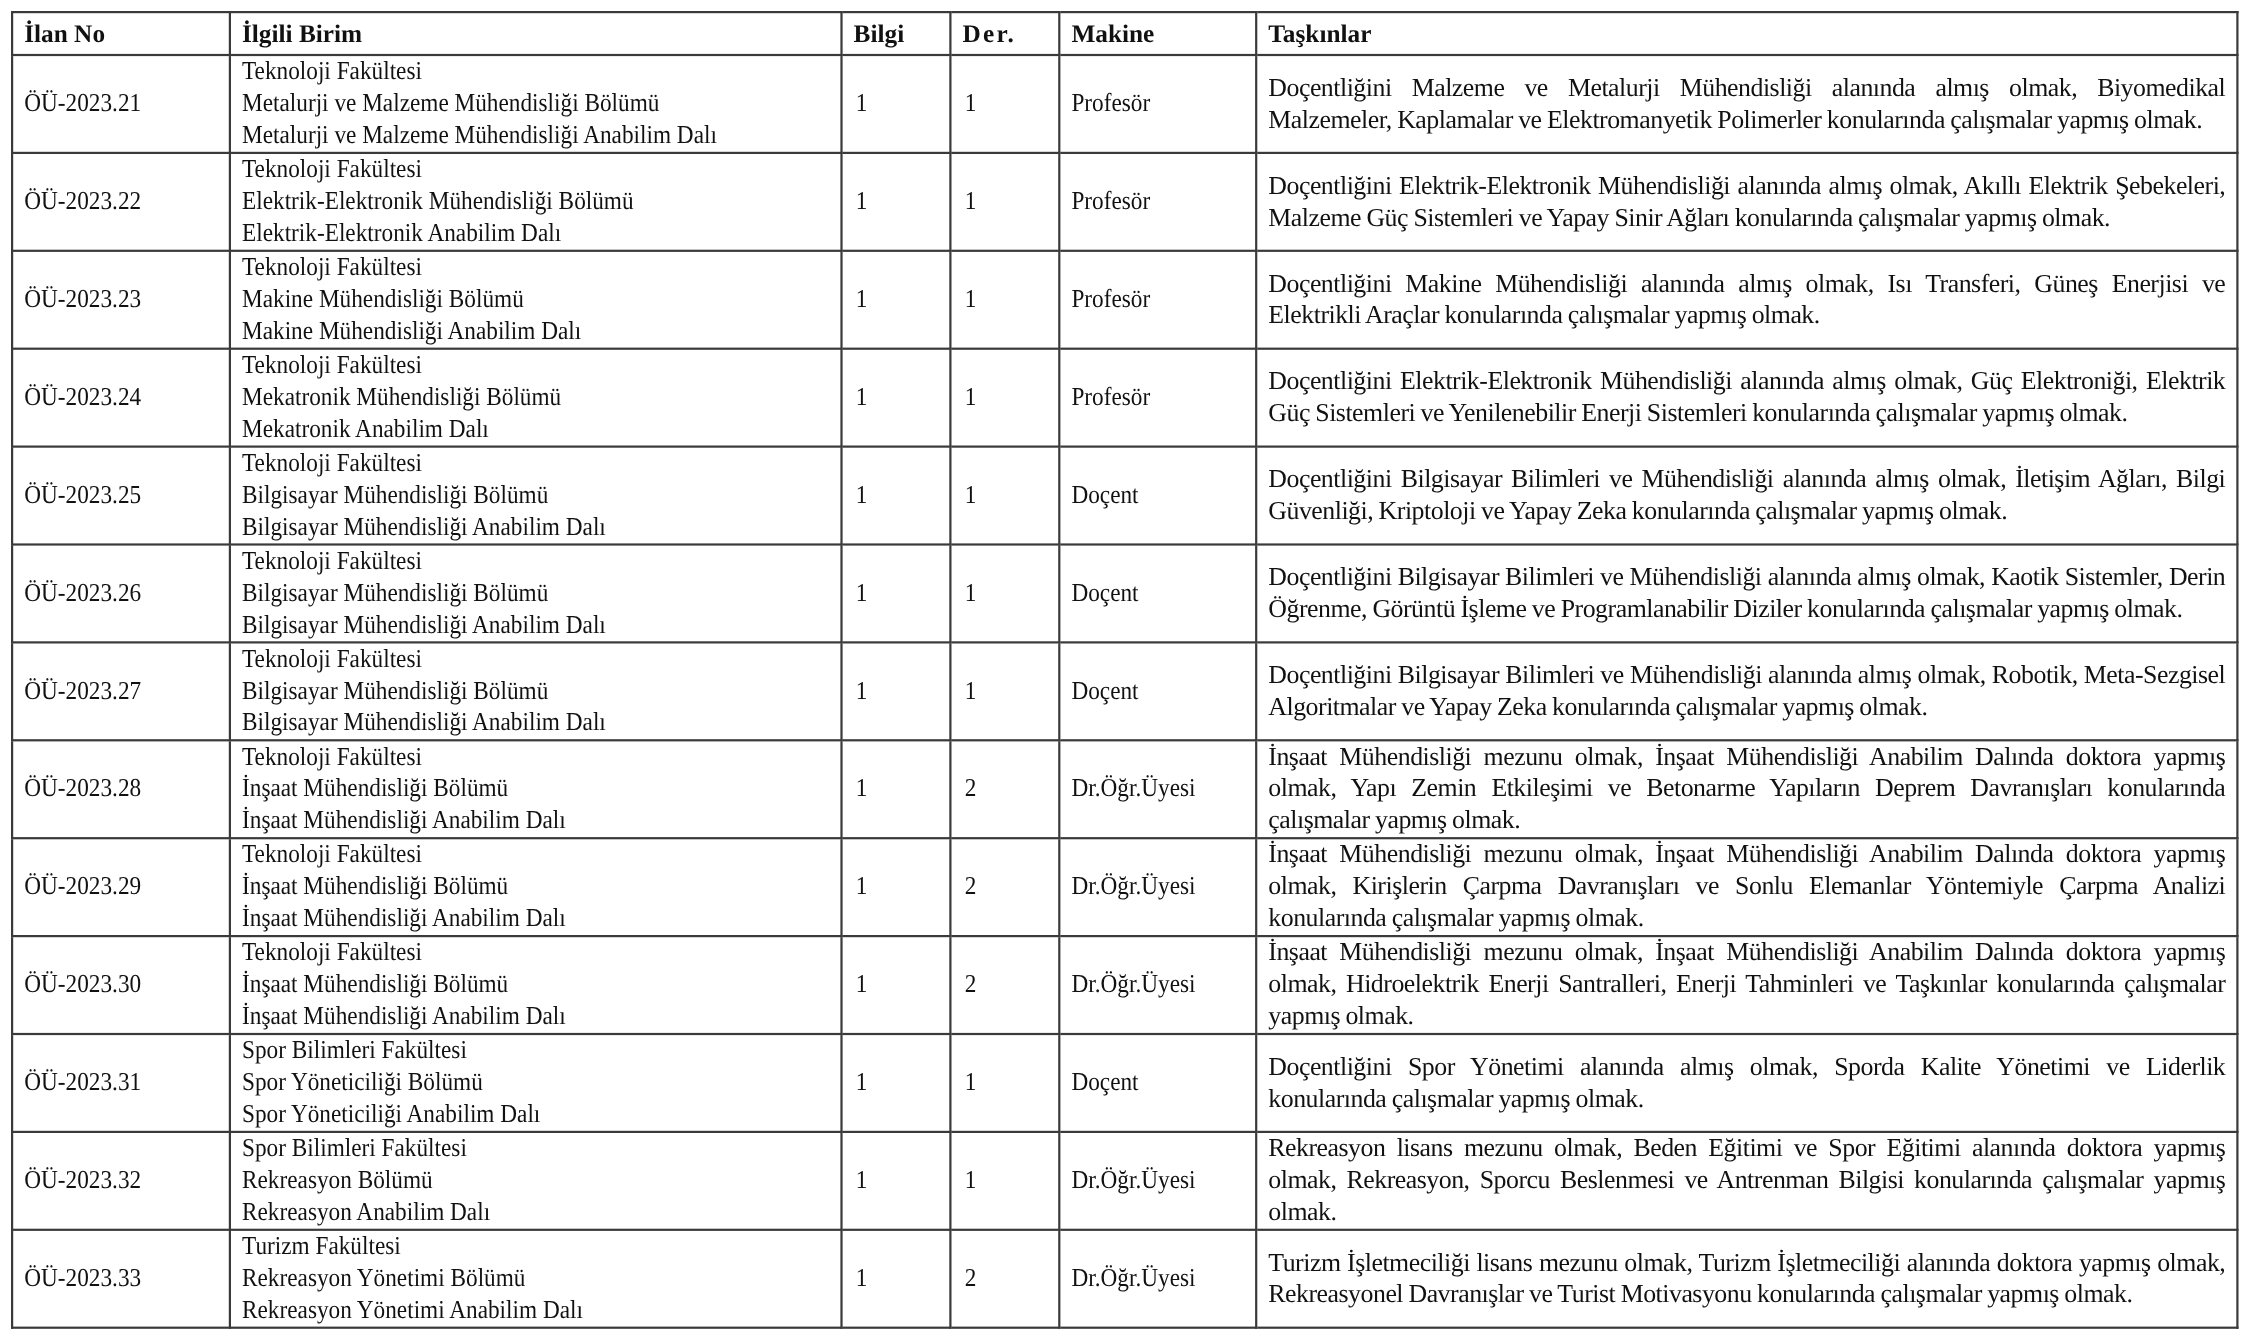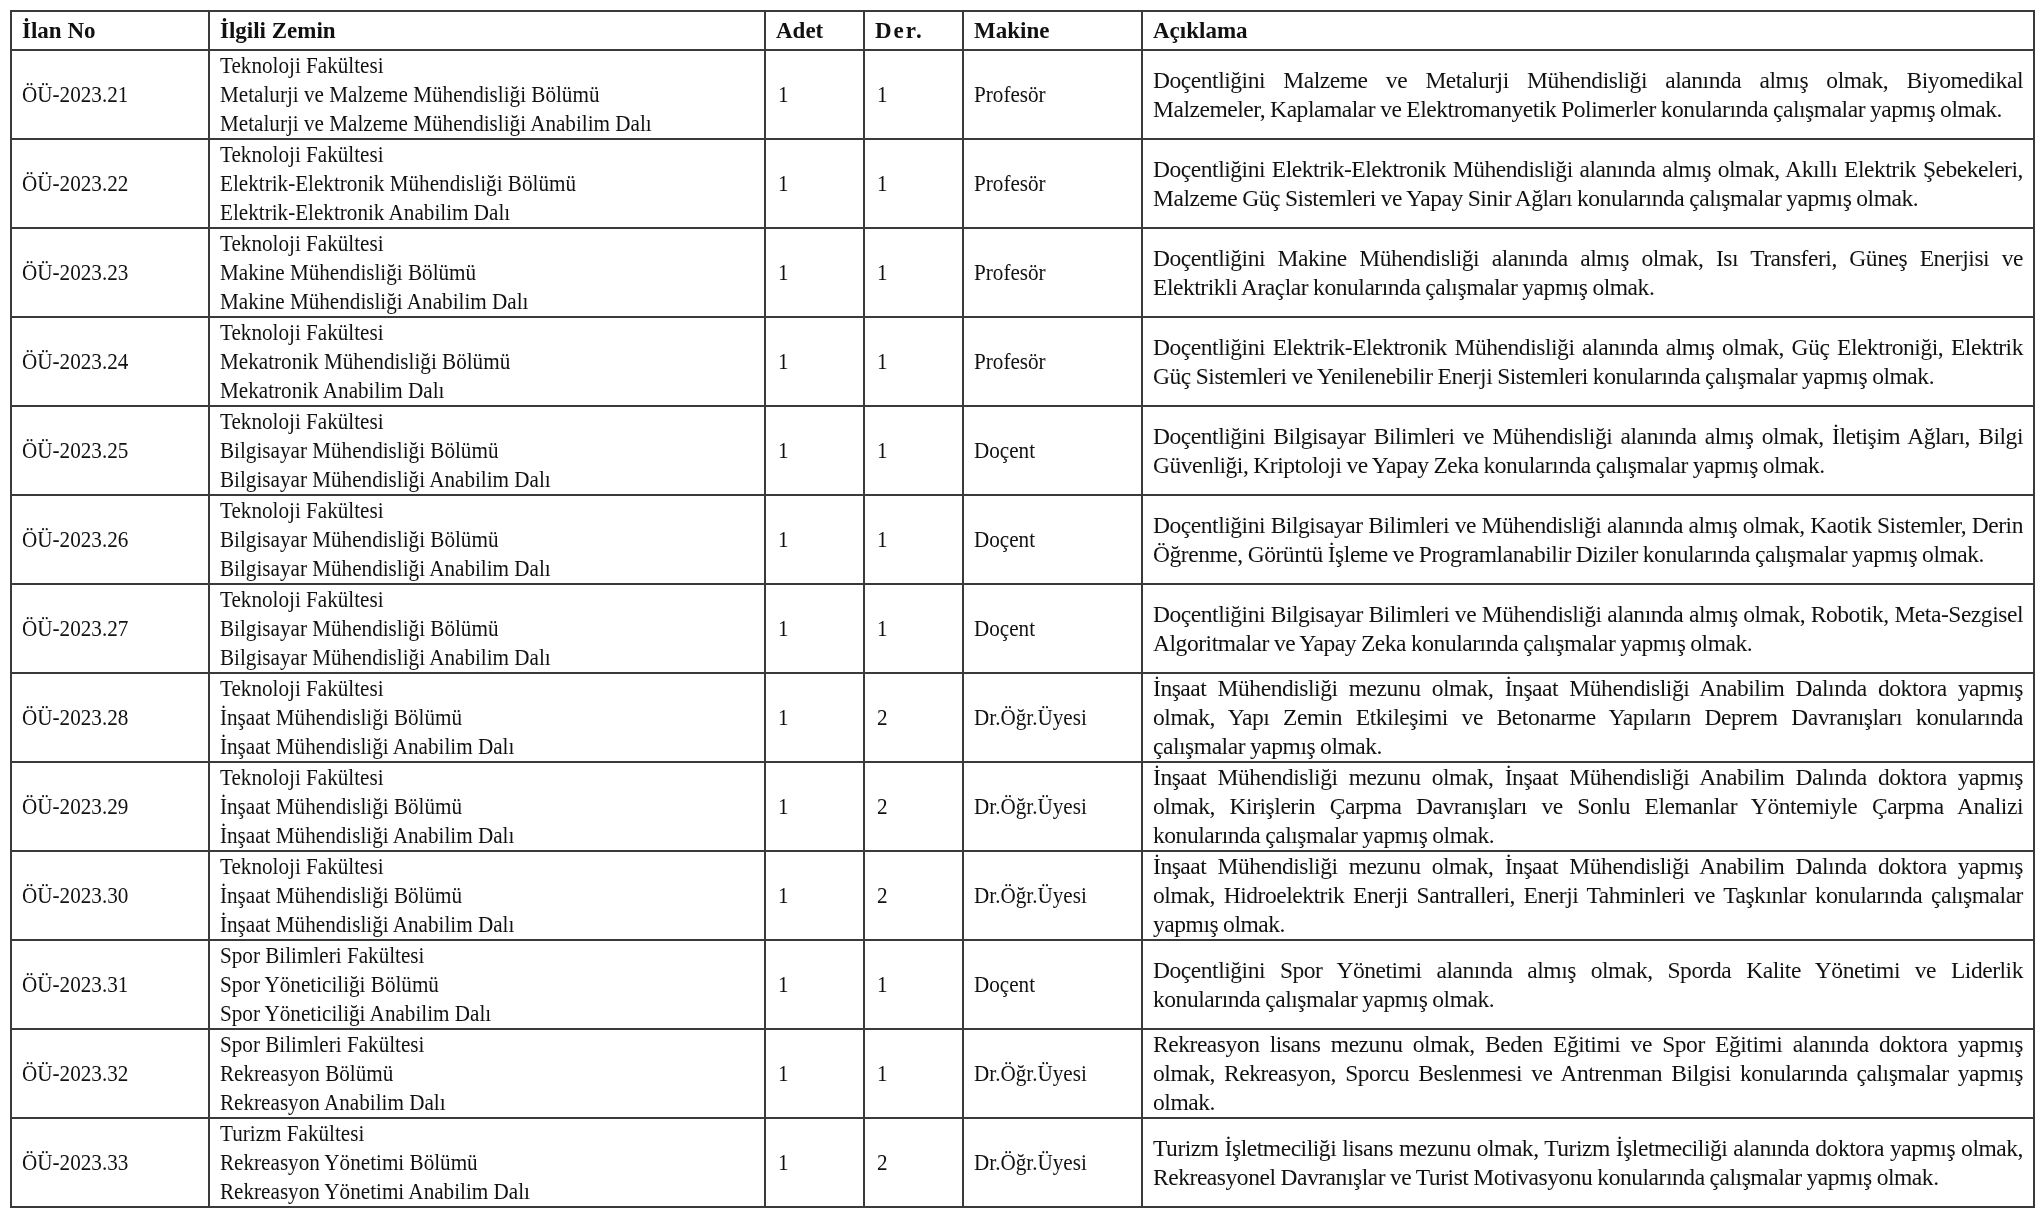--- a/index.html
+++ b/index.html
@@ -63,25 +63,25 @@
     <col class="c1">
       <col class="c2">
       <col class="c3">
       <col class="c4">
       <col class="c5">
       <col class="c6">
   </colgroup>
   <thead>
     <tr>
       <th>İlan No</th>
-      <th>İlgili Zemin</th>
-      <th>Adet</th>
+      <th>İlgili Birim</th>
+      <th>Bilgi</th>
       <th class="der">Der.</th>
       <th>Makine</th>
-      <th>Açıklama</th>
+      <th>Taşkınlar</th>
     </tr>
   </thead>
   <tbody id="rows">
   <tr>
     <td><span class="cond">ÖÜ-2023.21</span></td>
     <td>
       <span class="birim-line">Teknoloji Fakültesi</span>
       <span class="birim-line">Metalurji ve Malzeme Mühendisliği Bölümü</span>
       <span class="birim-line">Metalurji ve Malzeme Mühendisliği Anabilim Dalı</span>
     </td>

